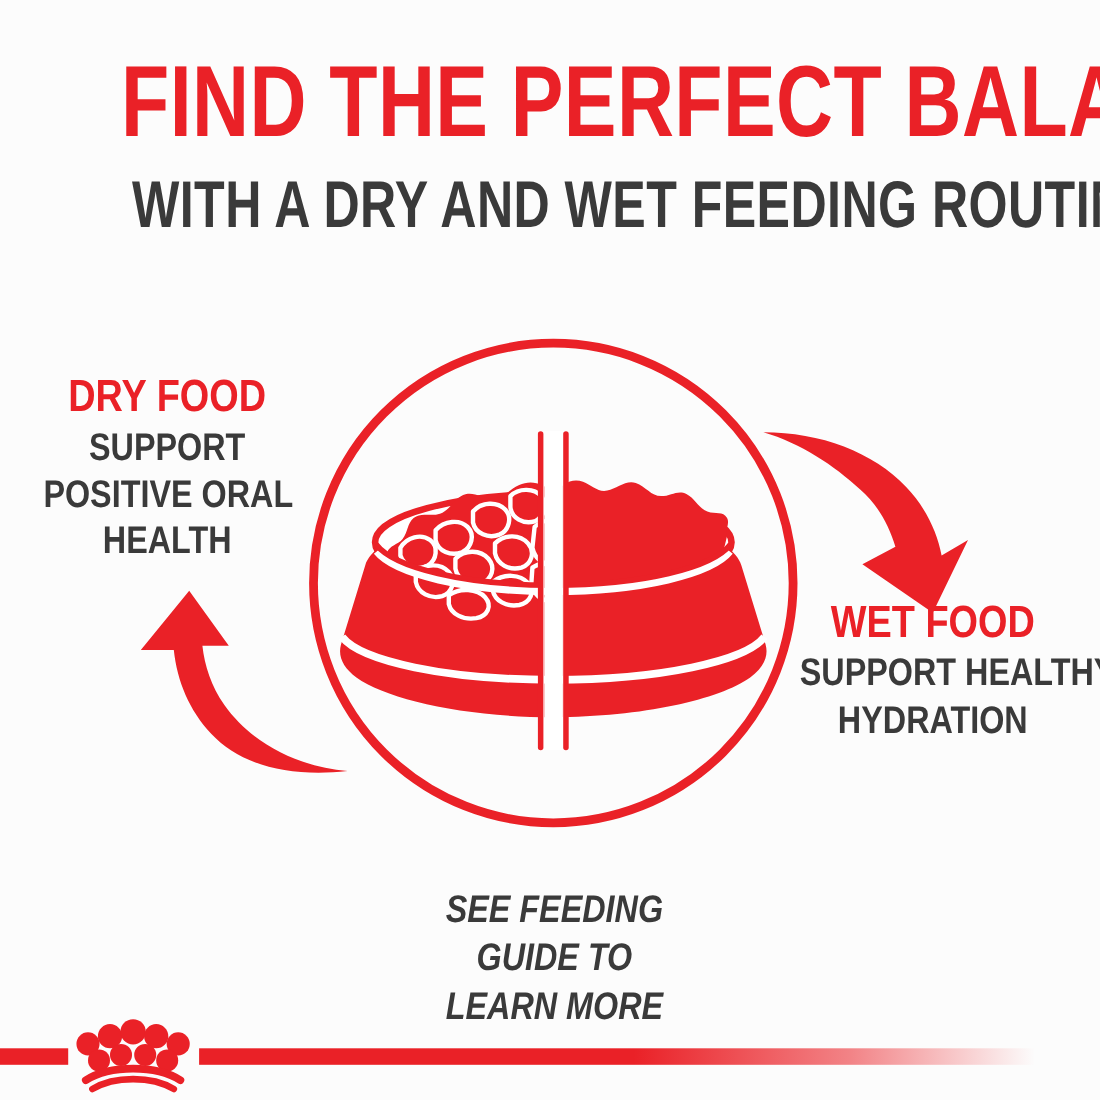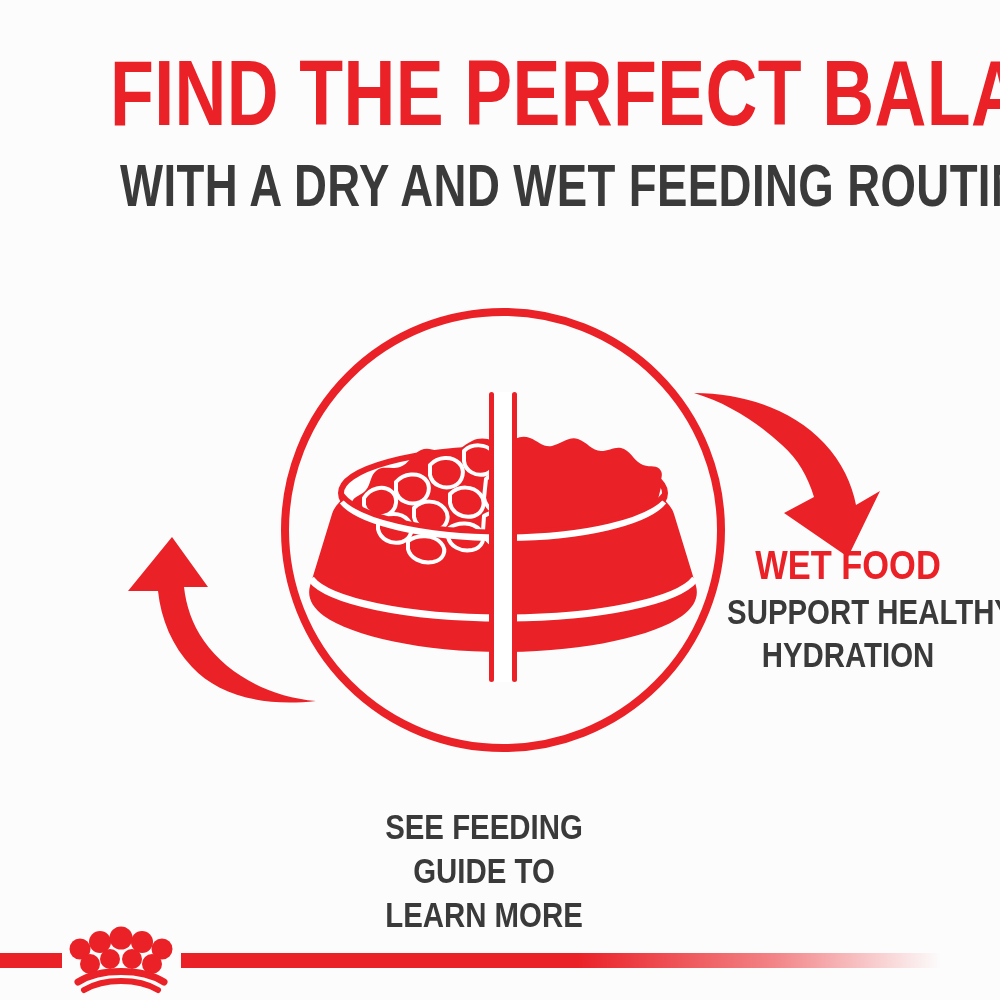--- a/index.html
+++ b/index.html
@@ -85,29 +85,30 @@
   }
   #wet-label {
     left: 704px;
     top: 545px;
     width: 288px;
   }
 
   
   #cta-block {
     position: absolute;
-    left: 284px;
+    left: 304px;
     top: 805px;
     width: 400px;
     text-align: center;
     font-family: "Liberation Sans Narrow", "Liberation Sans", sans-serif;
     font-weight: 700;
     font-size: 35px;
     line-height: 1.25;
     color: #3a3a3a;
+    font-style: italic;
   }
   #cta-block > div { transform: scaleX(0.84); white-space: nowrap; }
 
   
   #bowl-art {
     position: absolute;
     left: 258px;
     top: 288px;
     width: 490px;
     height: 480px;
@@ -123,20 +124,28 @@
 </head>
 <body>
 
 <div class="stage">
 
   <div class="headline-block">
     <div class="headline">FIND THE PERFECT BALANCE</div>
     <div class="subhead">WITH A DRY AND WET FEEDING ROUTINE</div>
   </div>
 
+  <div class="side-label" id="dry-label">
+    <div class="lbl-title">DRY FOOD</div>
+    <div class="lbl-body">
+      <div>SUPPORT</div>
+      <div>POSITIVE ORAL</div>
+      <div>HEALTH</div>
+    </div>
+  </div>
 
   <div class="side-label" id="wet-label">
     <div class="lbl-title">WET FOOD</div>
     <div class="lbl-body">
       <div>SUPPORT HEALTHY</div>
       <div>HYDRATION</div>
     </div>
   </div>
 
   <svg id="bowl-art" viewBox="0 0 490 480">

